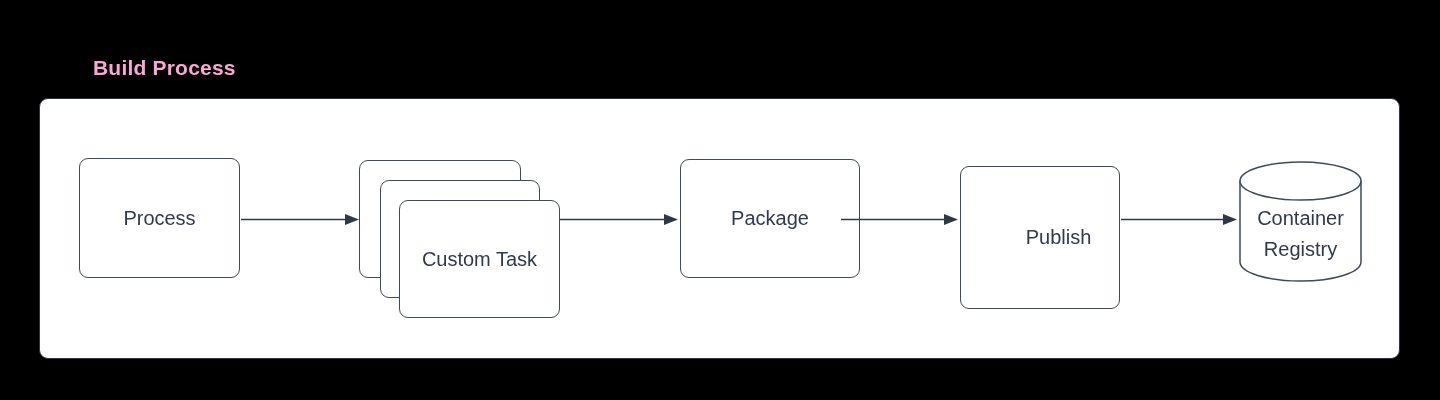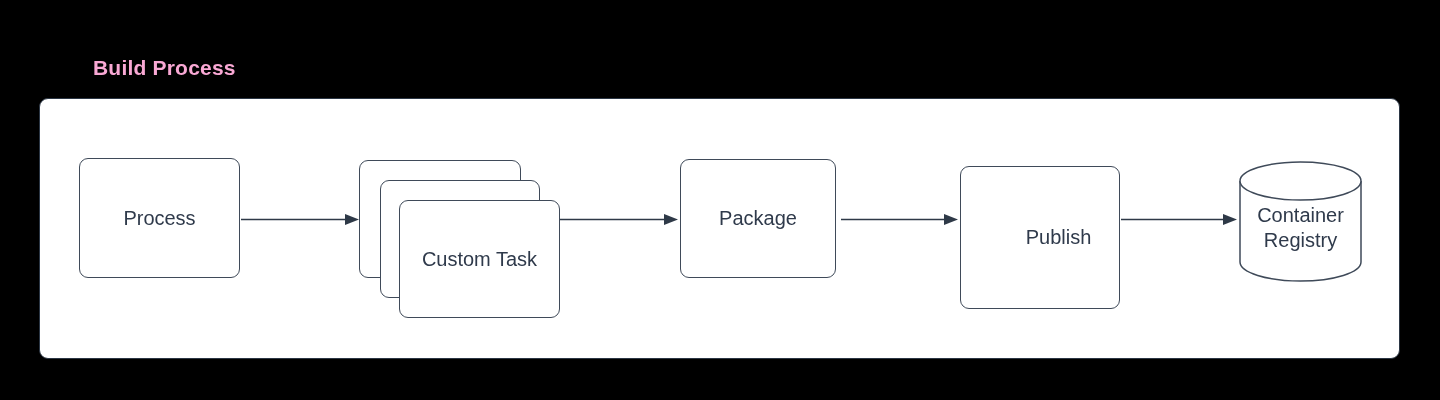--- a/index.html
+++ b/index.html
@@ -37,36 +37,36 @@
     align-items: center;
     justify-content: center;
     color: #2f3a4b;
     font-size: 20px;
     text-align: center;
   }
   .node-builder   { left: 79px;  top: 158px; width: 161px; height: 120px; }
   .stack-back     { left: 359px; top: 160px; width: 162px; height: 118px; z-index: 1; }
   .stack-mid      { left: 380px; top: 180px; width: 160px; height: 118px; z-index: 2; }
   .stack-front    { left: 399px; top: 200px; width: 161px; height: 118px; z-index: 3; }
-  .node-package   { left: 680px; top: 159px; width: 156px; height: 119px; }
+  .node-package   { left: 680px; top: 159px; width: 180px; height: 119px; }
   .node-publish   { left: 960px; top: 166px; width: 160px; height: 143px; padding-left: 37px; }
   .cylinder {
     position: absolute;
     left: 1239px; top: 161px;
     width: 123px; height: 121px;
   }
   .cylinder svg { position: absolute; inset: 0; }
   .cylinder-label {
     position: absolute;
     left: 0; top: 42px;
     width: 123px;
     text-align: center;
     color: #2f3a4b;
     font-size: 20px;
-    line-height: 25px;
+    line-height: 31px;
   }
   .arrows {
     position: absolute; inset: 0;
     width: 1440px; height: 400px;
     z-index: 10;
     pointer-events: none;
   }
   .node-label { pointer-events: none; }
 </style>
 </head>

